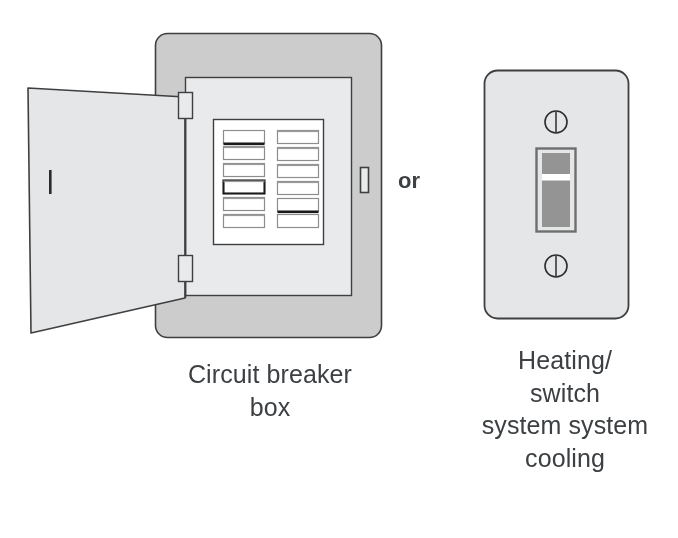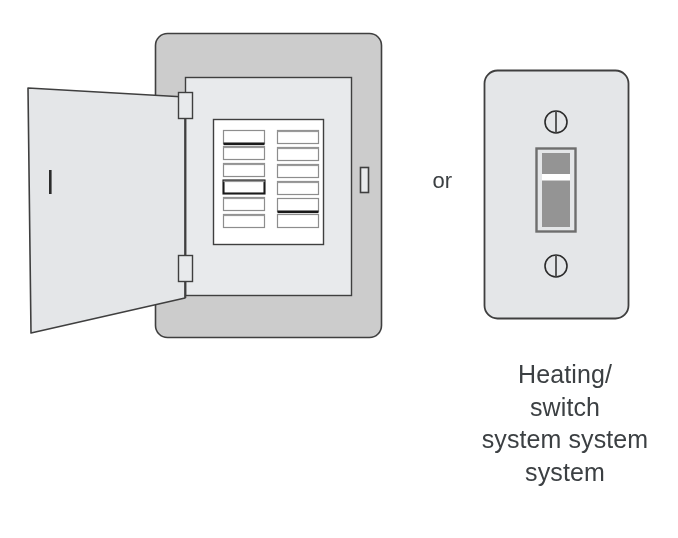--- a/index.html
+++ b/index.html
@@ -36,32 +36,32 @@
     letter-spacing: 0.1px;
   }
   #caption-breaker {
     left: 88px;
     top: 358px;
     width: 364px;
     font-size: 25px;
   }
   #caption-switch {
     left: 452px;
-    top: 358px;
+    top: 344px;
     width: 226px;
     font-size: 25px;
   }
   .or-label {
     position: absolute;
     left: 398px;
     top: 168px;
     width: 54px;
-    text-align: right;
+    text-align: left;
     font-size: 22px;
-    font-weight: 400;
+    font-weight: 700;
     color: #3c4043;
   }
 </style>
 </head>
 <body>
 
 <div id="stage">
 
   <svg class="illus" viewBox="0 0 678 538">
 
@@ -156,21 +156,25 @@
 
       <g>
         <rect x="542" y="153" width="28" height="74" fill="#949494"></rect>
         <rect x="542" y="174" width="28" height="6.5" fill="#ffffff"></rect>
       </g>
     </g>
   </svg>
 
   <div class="or-label">or</div>
 
+  <div class="caption" id="caption-breaker">
+    <div>Circuit breaker</div>
+    <div>box</div>
+  </div>
 
   <div class="caption" id="caption-switch">
     <div>Heating/</div>
     <div>switch</div>
     <div>system system</div>
-    <div>system</div>
+    <div>cooling</div>
   </div>
 
 </div>
 
 </body></html>

